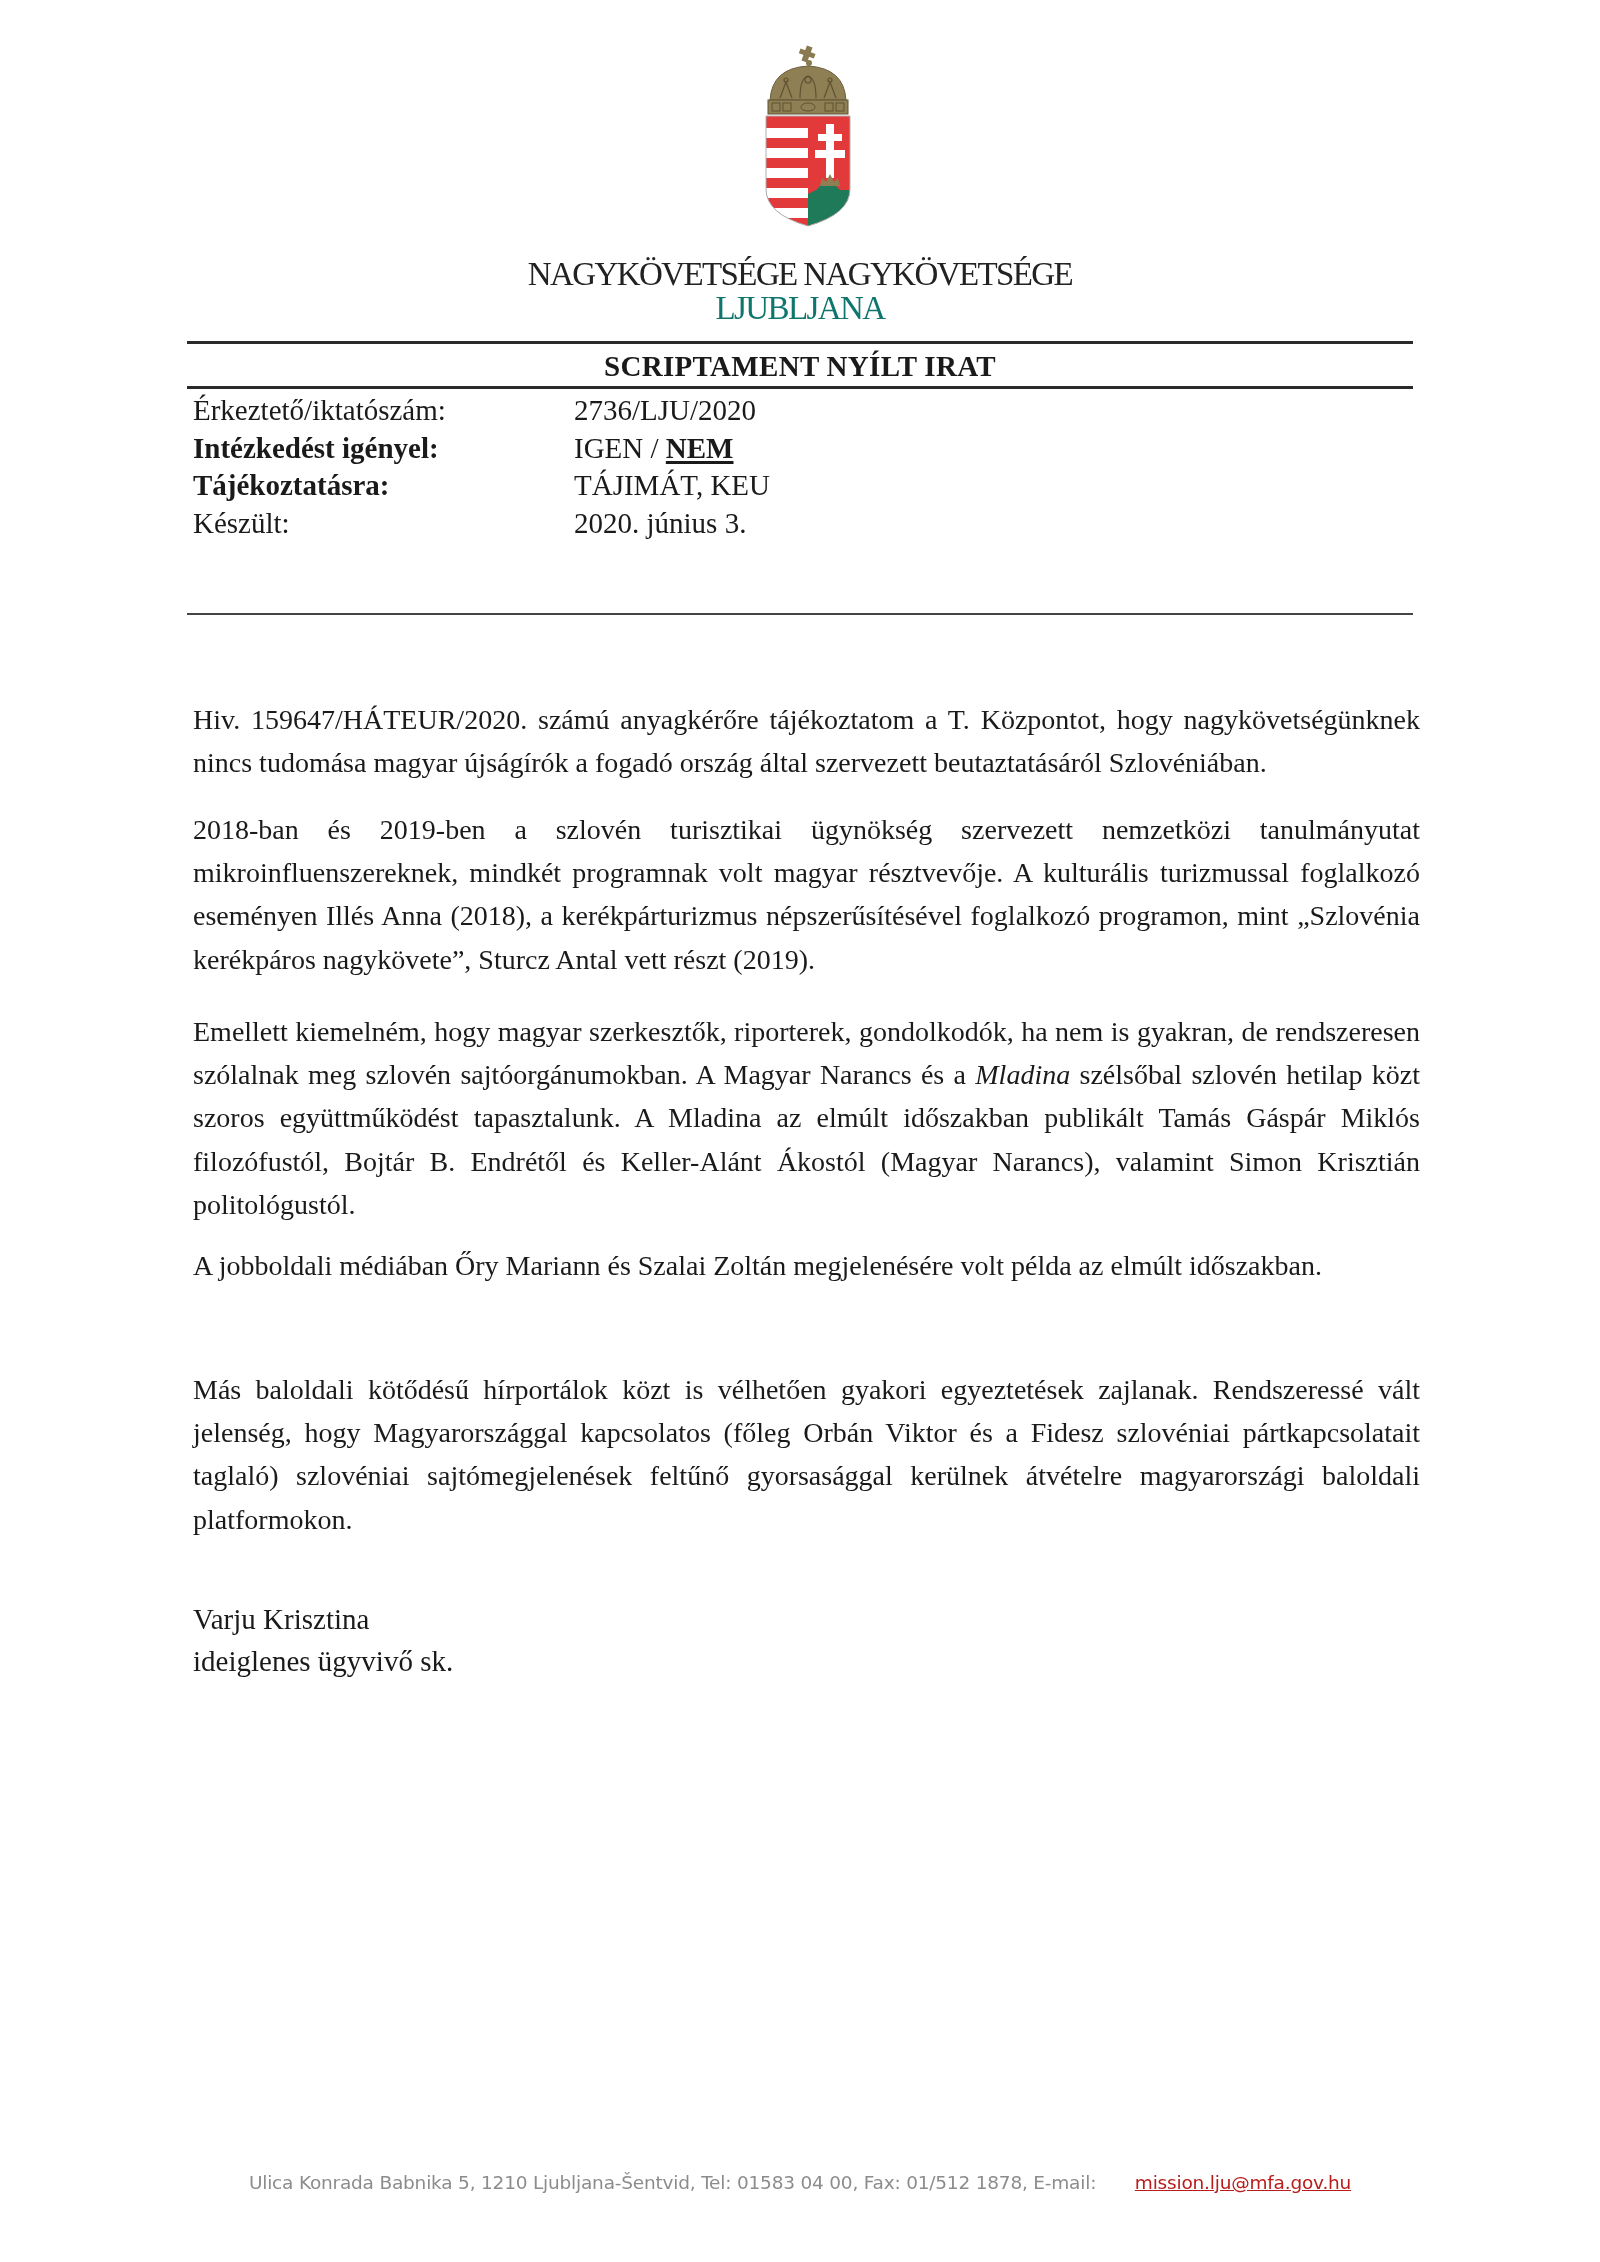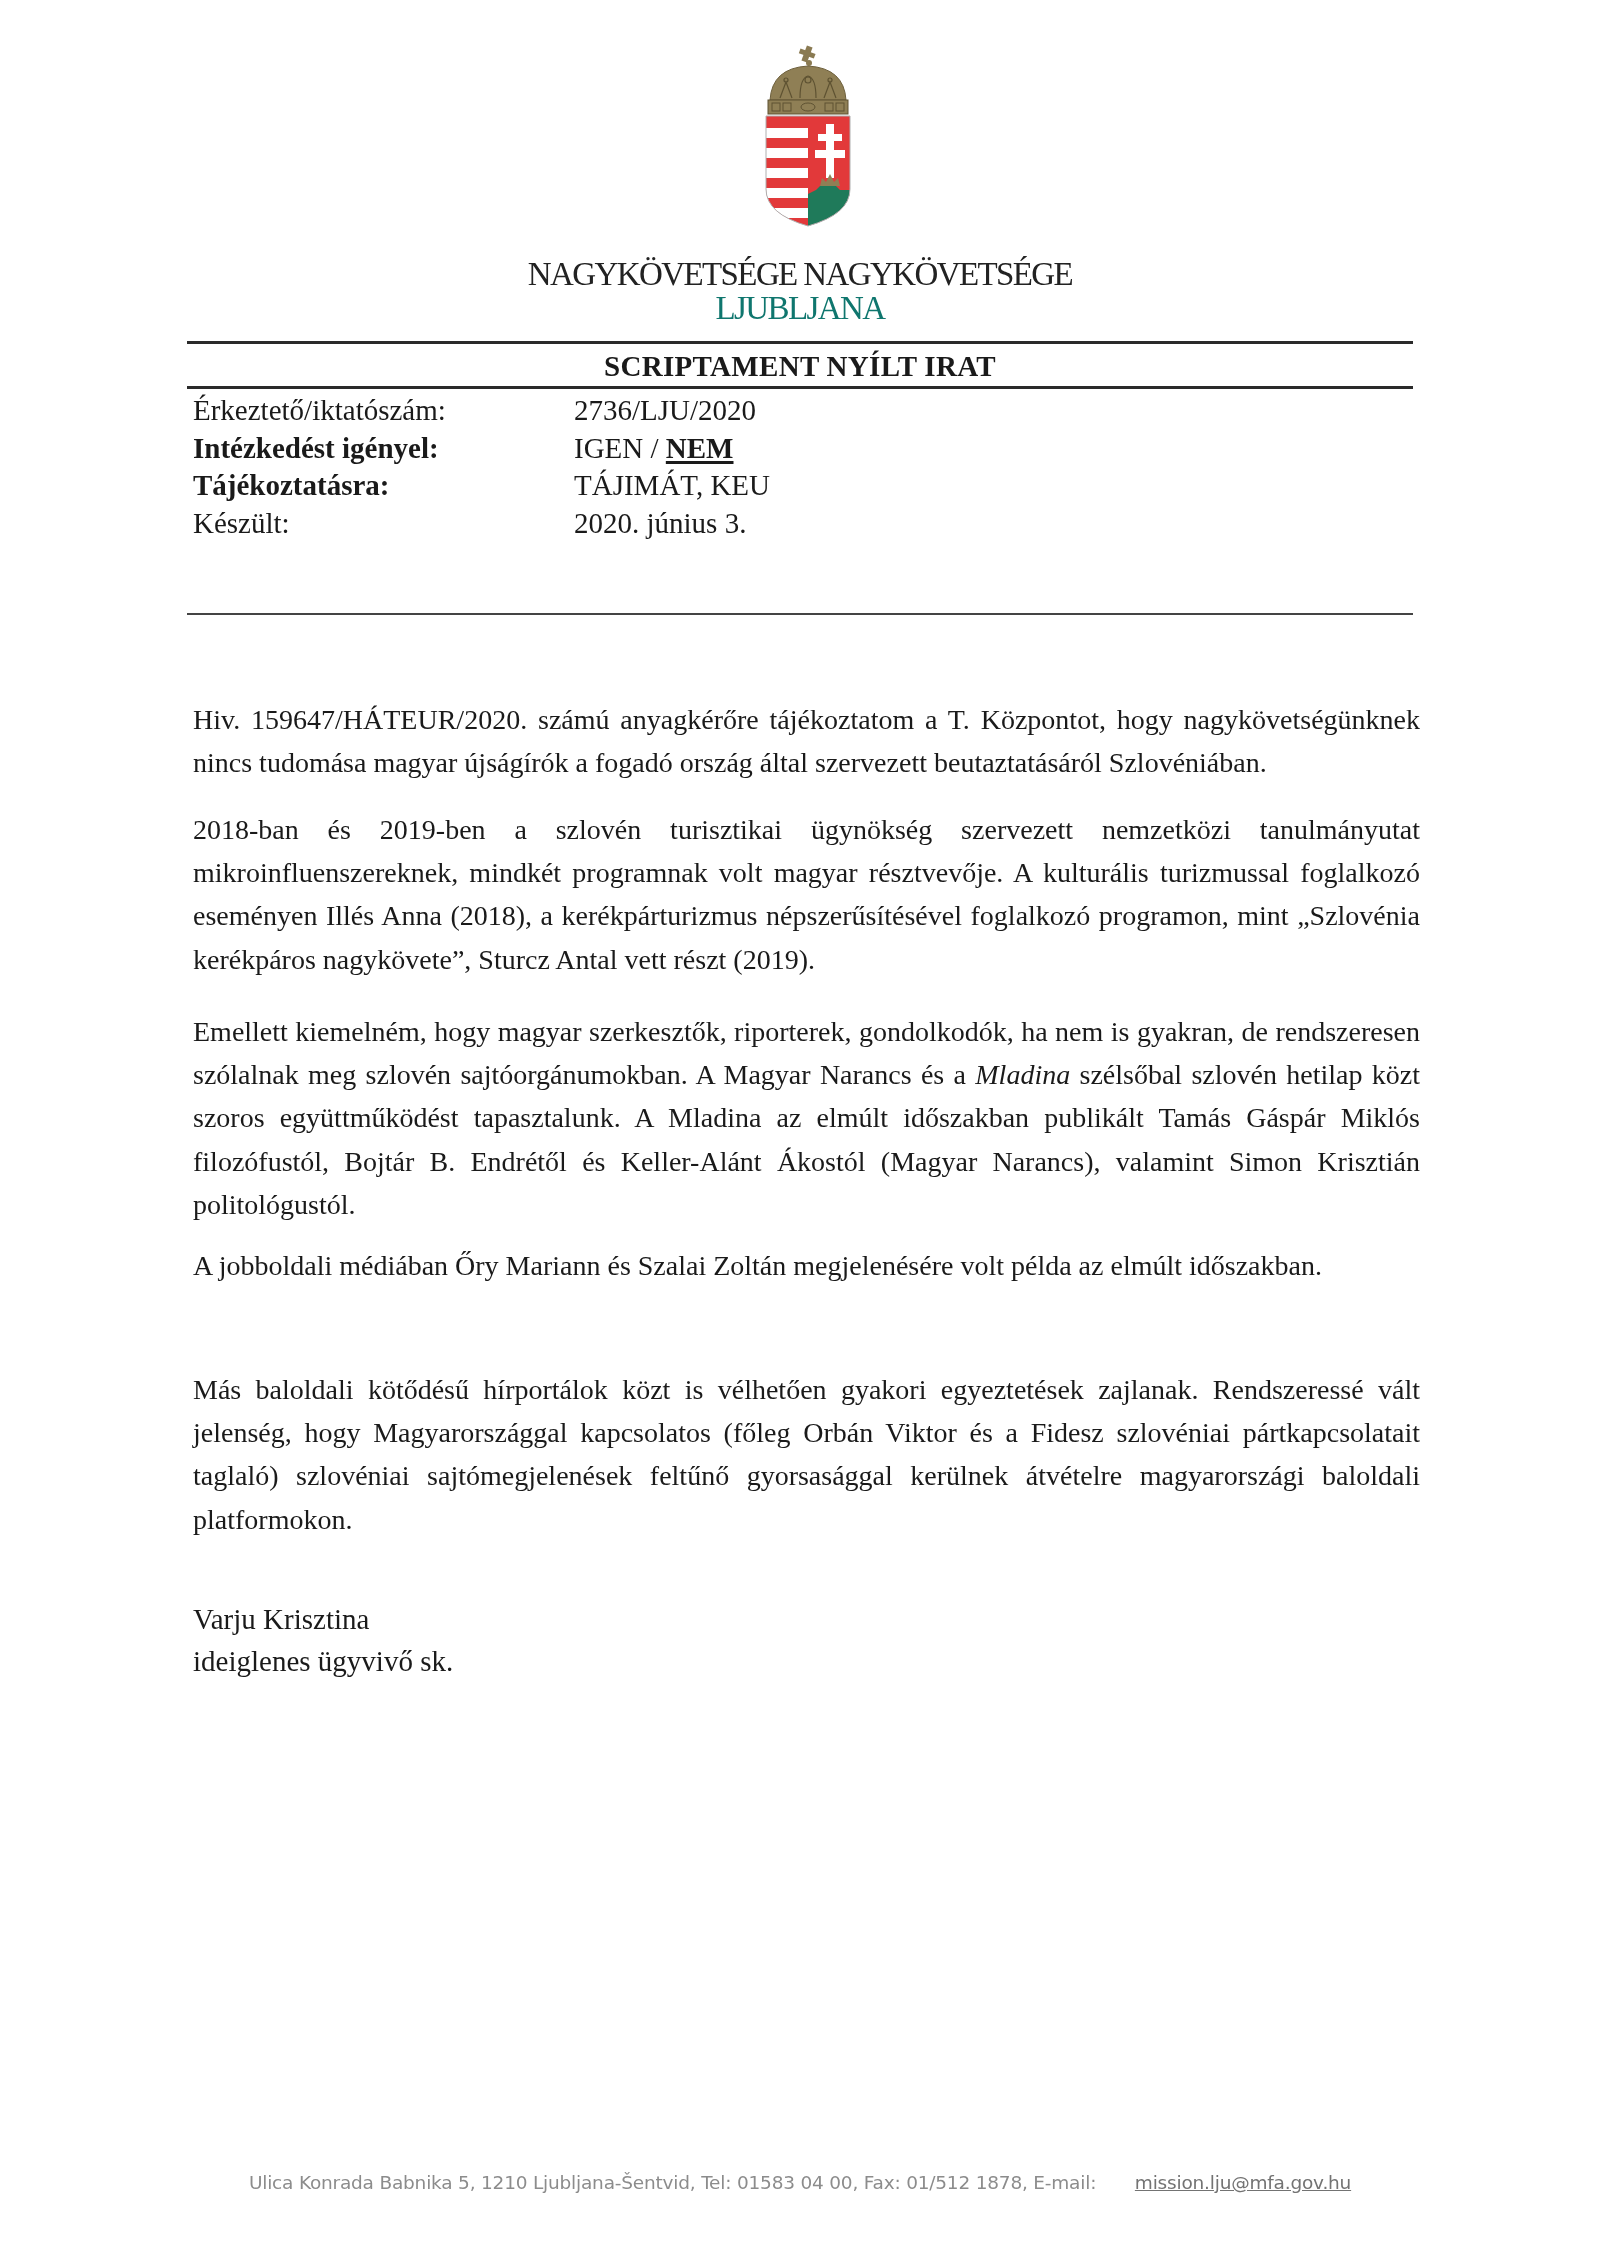--- a/index.html
+++ b/index.html
@@ -24,21 +24,21 @@
   .body { position:absolute; left:193px; width:1227px; font-size:28px; line-height:43.2px; text-align:justify; }
   .body p { margin:0; }
   #p1 { top:654px;margin-top:44px; }
   #p2 { top:808px; }
   #p3 { top:1010px; }
   #p4 { top:1224px;margin-top:20px; }
   #p5 { top:1368px; }
   #sig { position:absolute; left:193px; top:1598px; font-size:29px; line-height:42px; }
   #footer { position:absolute; left:0; width:1600px; top:2172px; text-align:center;
             font-family:"DejaVu Sans","Liberation Sans",sans-serif; font-size:18.5px; color:#8c8c8c; letter-spacing:-0.2px; }
-  #footer a { color:#737373; text-decoration:underline;margin-left:33px; }
+  #footer a { color:#b91c1c; text-decoration:underline;margin-left:33px; }
 </style>
 </head>
 <body>
 
 <svg id="crest" class="abs" viewBox="0 0 92 184">
 
   <g fill="#8a7a52">
     <rect x="42" y="2" width="6" height="16" transform="rotate(20 45 10)"></rect>
     <rect x="37" y="7" width="16" height="5" transform="rotate(20 45 10)"></rect>
     <circle cx="47" cy="19" r="3"></circle>

